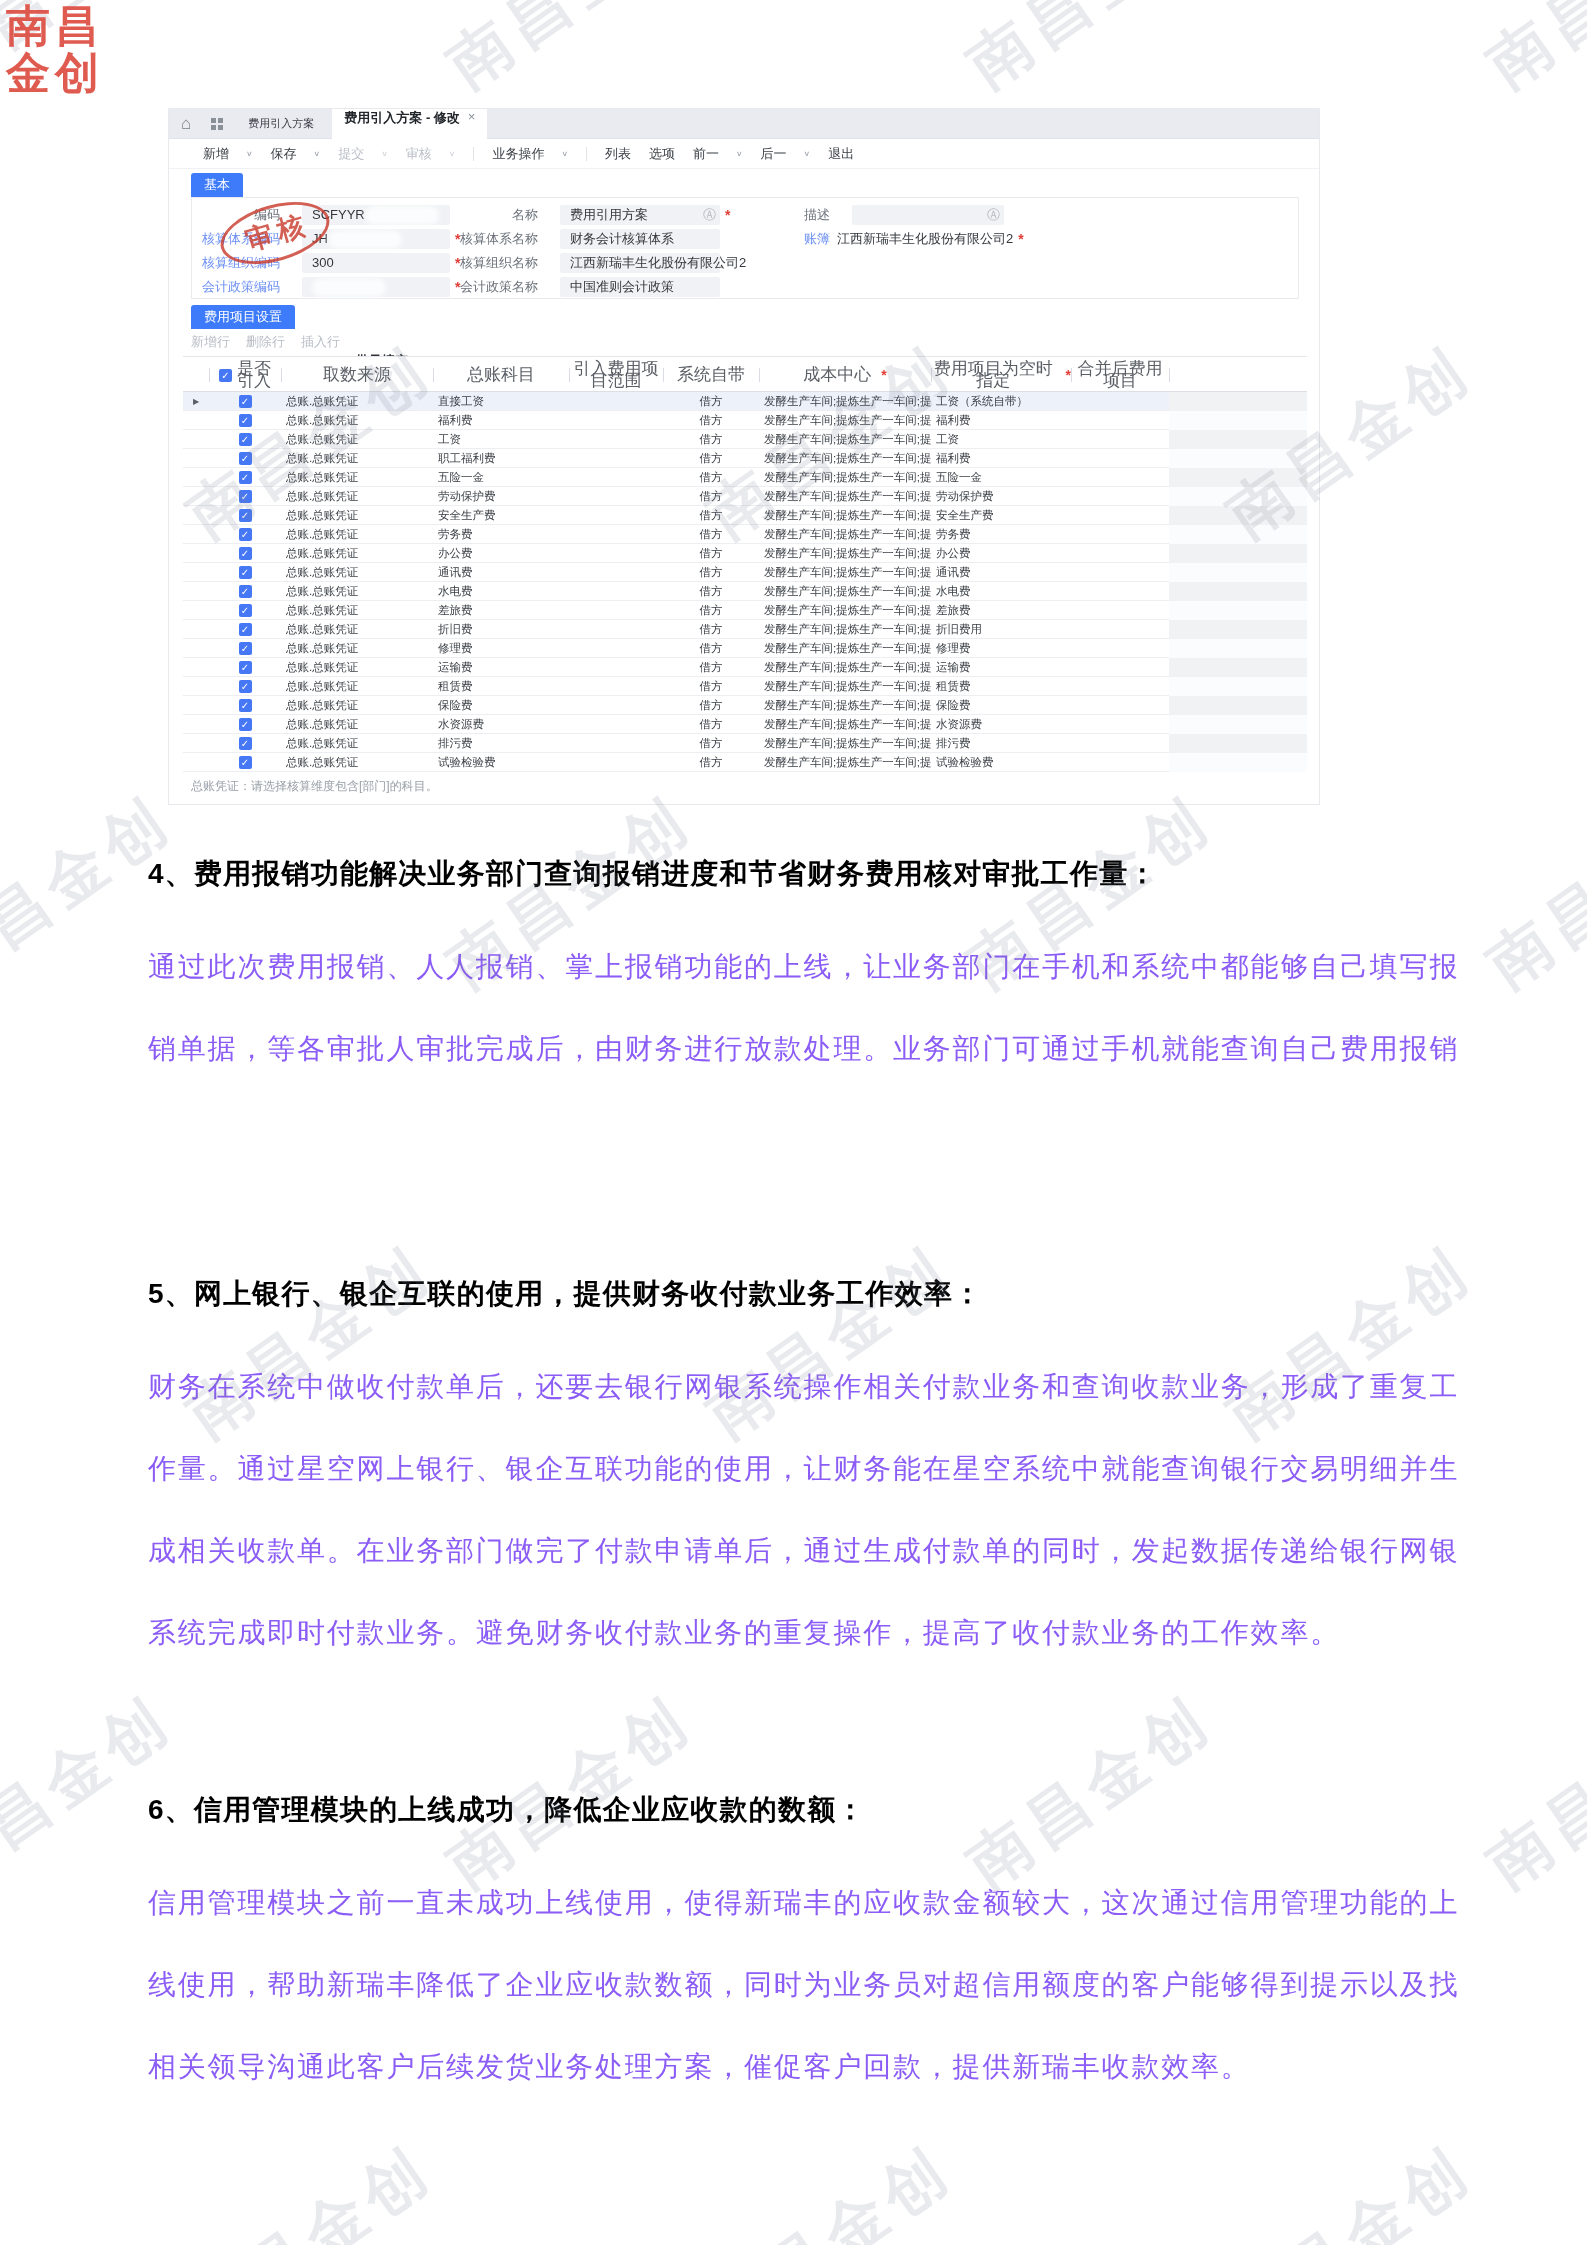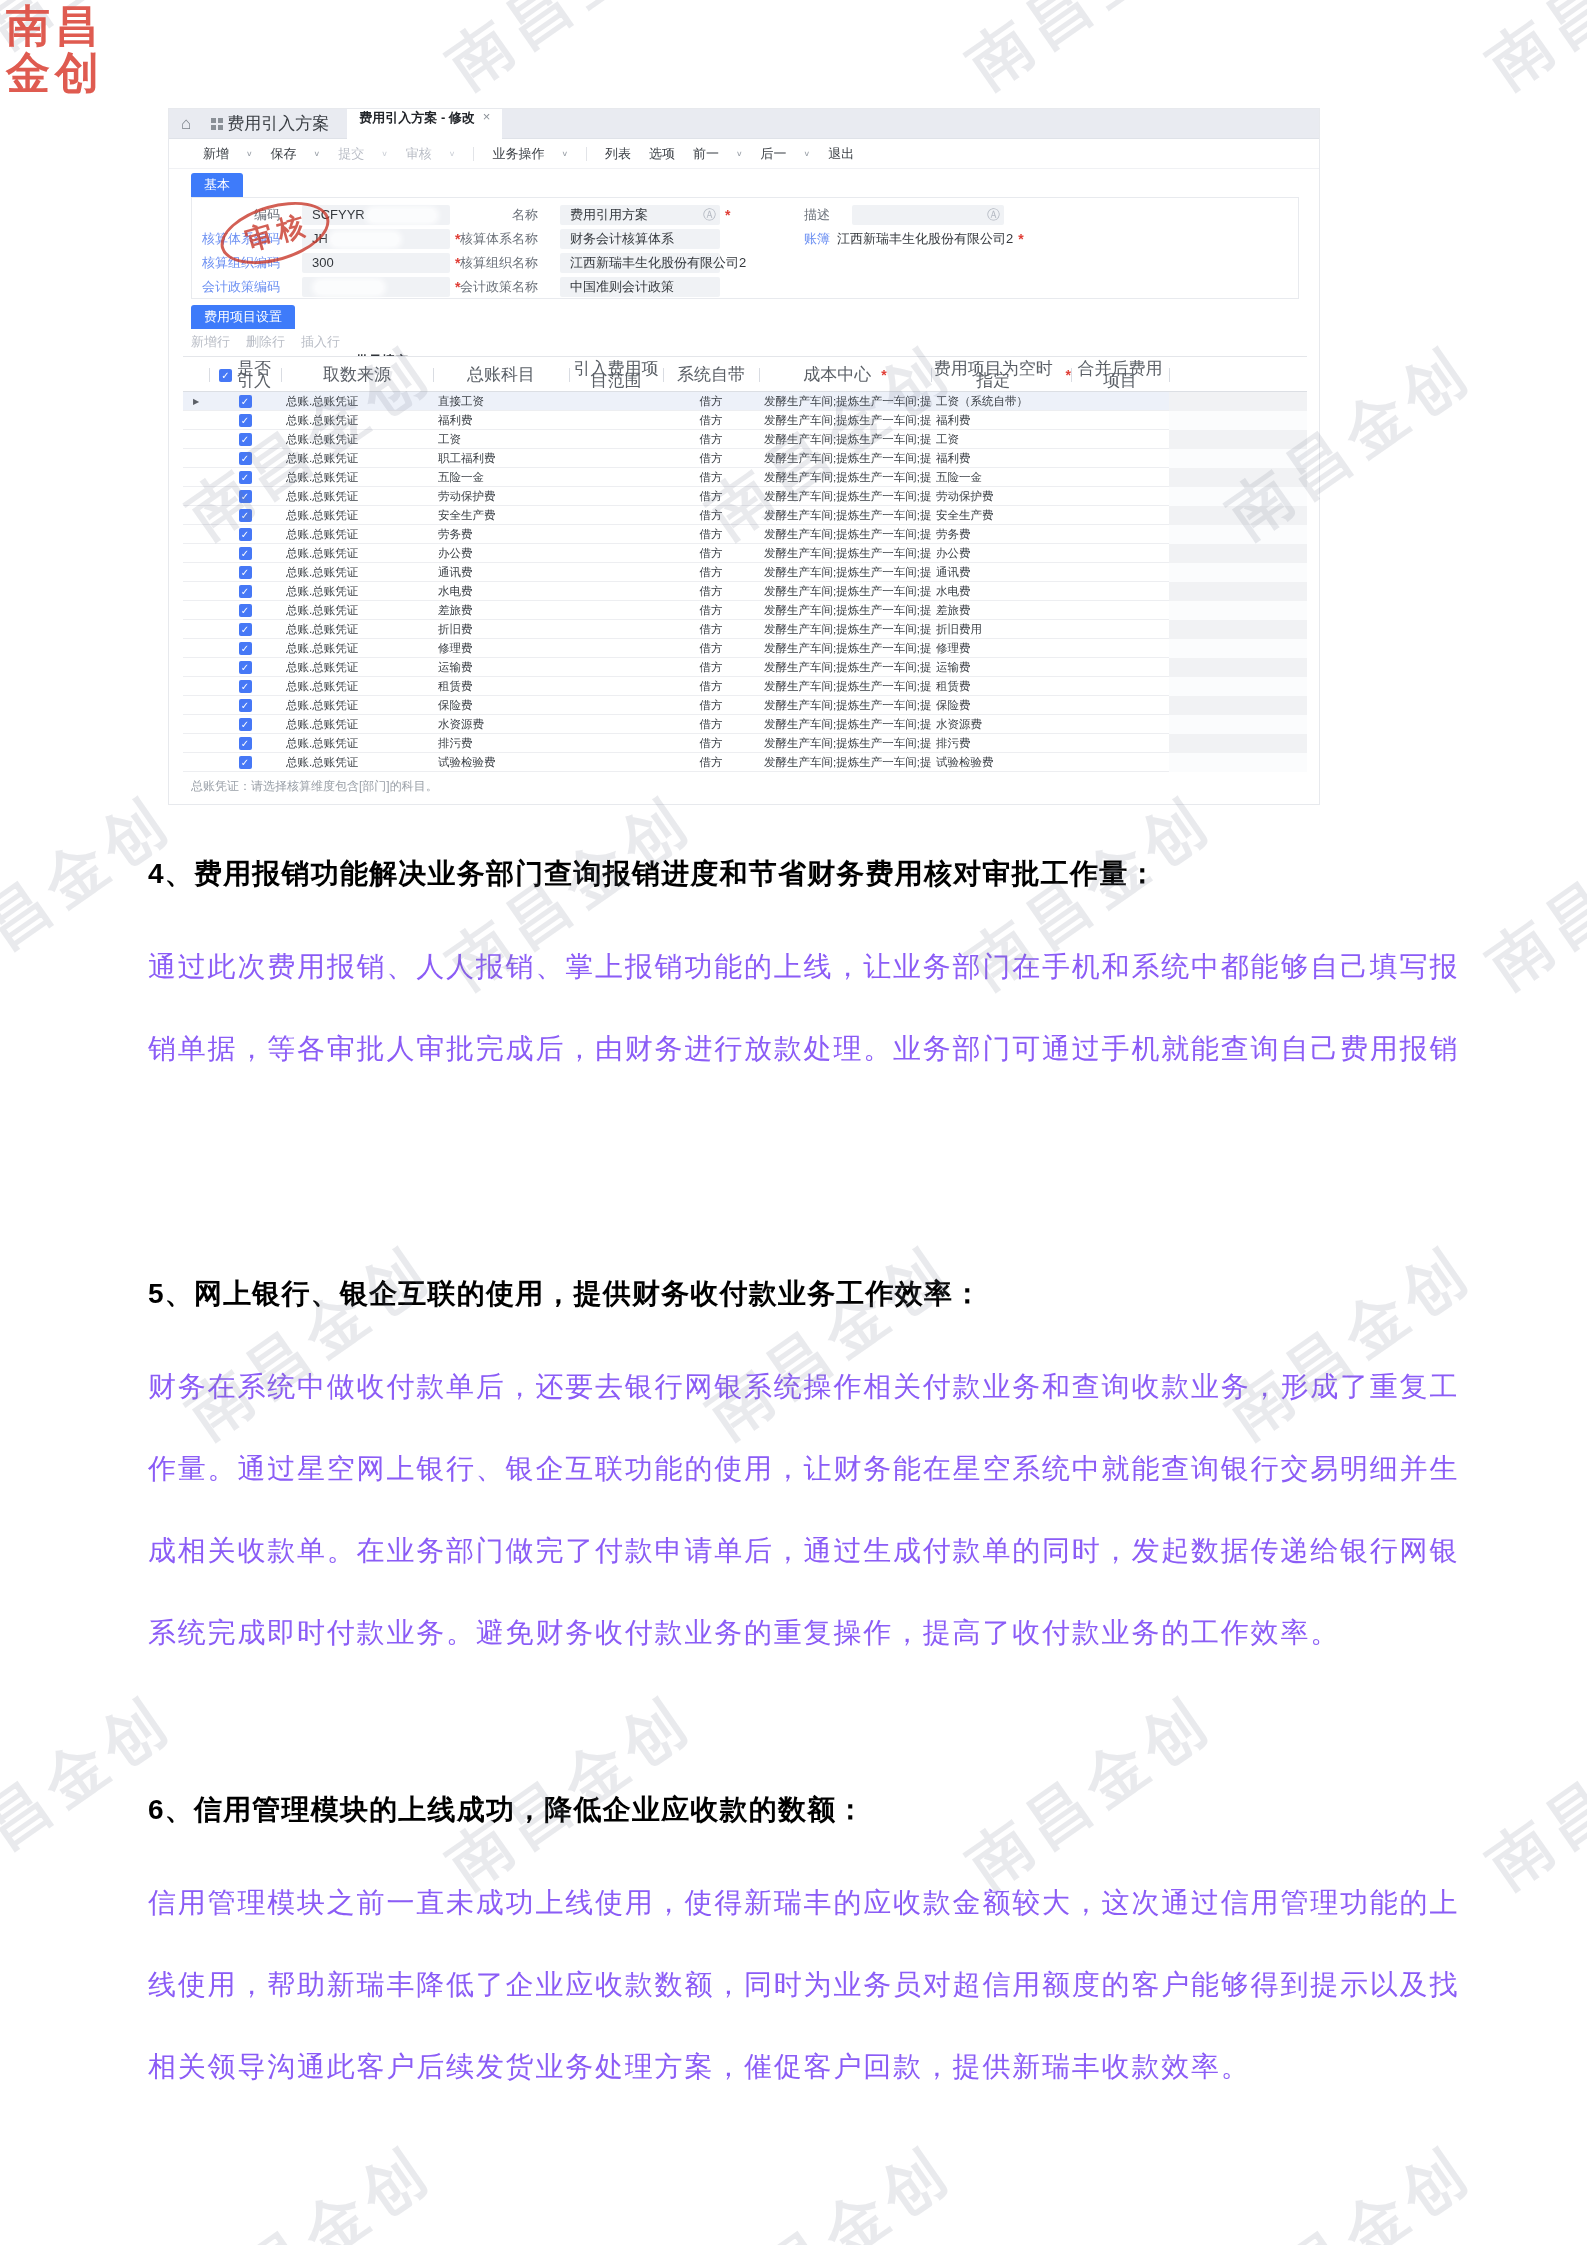--- a/index.html
+++ b/index.html
@@ -19,21 +19,21 @@
   .brand-line { font-size:44px; line-height:47px; font-weight:bold; letter-spacing:5px; color:#dc4a3e; opacity:.9; }
 
   
   .shot {
     position:absolute; left:168px; top:108px; width:1152px; height:697px;
     background:#fff; border:1px solid #e7e9ed; z-index:1; font-size:13px; color:#3c4046;
   }
   .tabbar { position:absolute; left:0; top:0; right:0; height:30px; background:#e9ebf1; border-bottom:1px solid #dfe2e8; display:flex; align-items:center; }
   .home-ic { font-size:17px; color:#7a8088; margin-left:12px; line-height:30px; }
   .grid-ic { width:5px; height:5px; background:#8a9097; box-shadow:7px 0 0 #8a9097, 0 7px 0 #8a9097, 7px 7px 0 #8a9097; margin:-7px 8px 0 20px; }
-  .tab-plain { margin-left:3px; color:#3c4046; font-size:17px; }
+  .tab-plain { margin-left:24px; color:#3c4046; font-size:11px; }
   .tab-active { margin-left:18px; height:30px; background:#fff; padding:0 12px; display:flex; align-items:flex-start; font-weight:bold; color:#22252a; }
   .tab-close { margin-left:8px; color:#8a9097; font-weight:normal; font-size:13px; }
 
   .menubar { position:absolute; top:30px; left:0; right:0; height:30px; background:#fff; border-bottom:1px solid #f0f1f4; display:flex; align-items:center; padding-left:34px; gap:18px; }
   .mi { font-size:13px; color:#3c4046; display:flex; align-items:center; gap:17px; white-space:nowrap;text-align:center; }
   .mi.dis { color:#b9bdc6; }
   .ch { font-size:9px; color:#9aa0a8; transform:scaleY(.8); }
   .mi.dis .ch { color:#cdd1d8; }
   .msep { width:1px; height:14px; background:#e2e4e8; }
 

